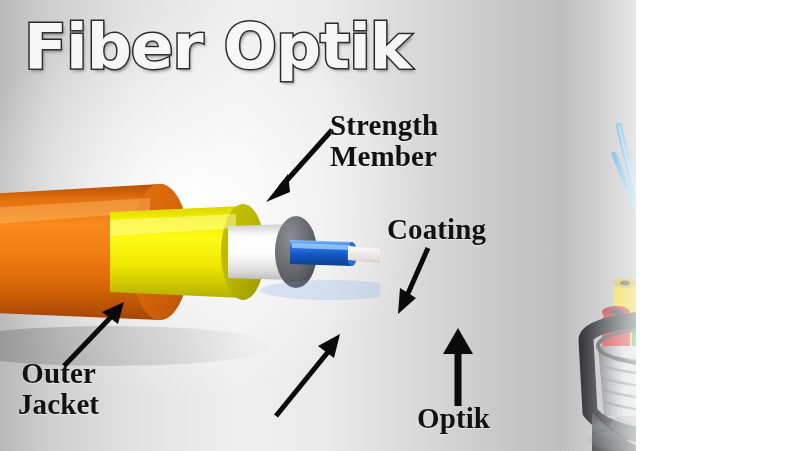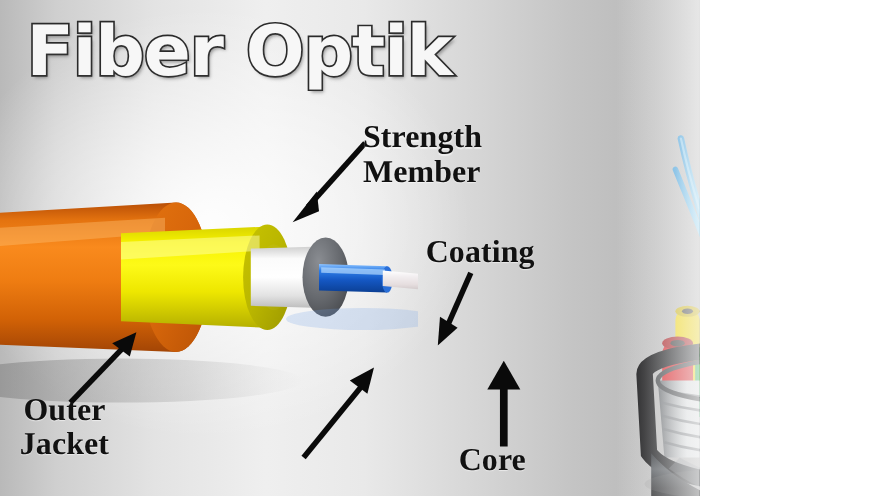--- a/index.html
+++ b/index.html
@@ -322,15 +322,15 @@
   <svg class="arrow ar-core" viewBox="0 0 36 80">
     <path d="M 18 78 L 18 22" stroke="#0a0a0a" stroke-width="7" fill="none"></path>
     <path d="M 18 0 L 3 26 L 33 26 Z" fill="#0a0a0a"></path>
   </svg>
 
   <div class="lbl lbl-strength">Strength
 Member</div>
   <div class="lbl lbl-cladding">Coating</div>
   <div class="lbl lbl-outer">Outer
 Jacket</div>
-  <div class="lbl lbl-core">Core</div>
+  <div class="lbl lbl-core">Optik</div>
 
 </div>
 
 </body></html>

